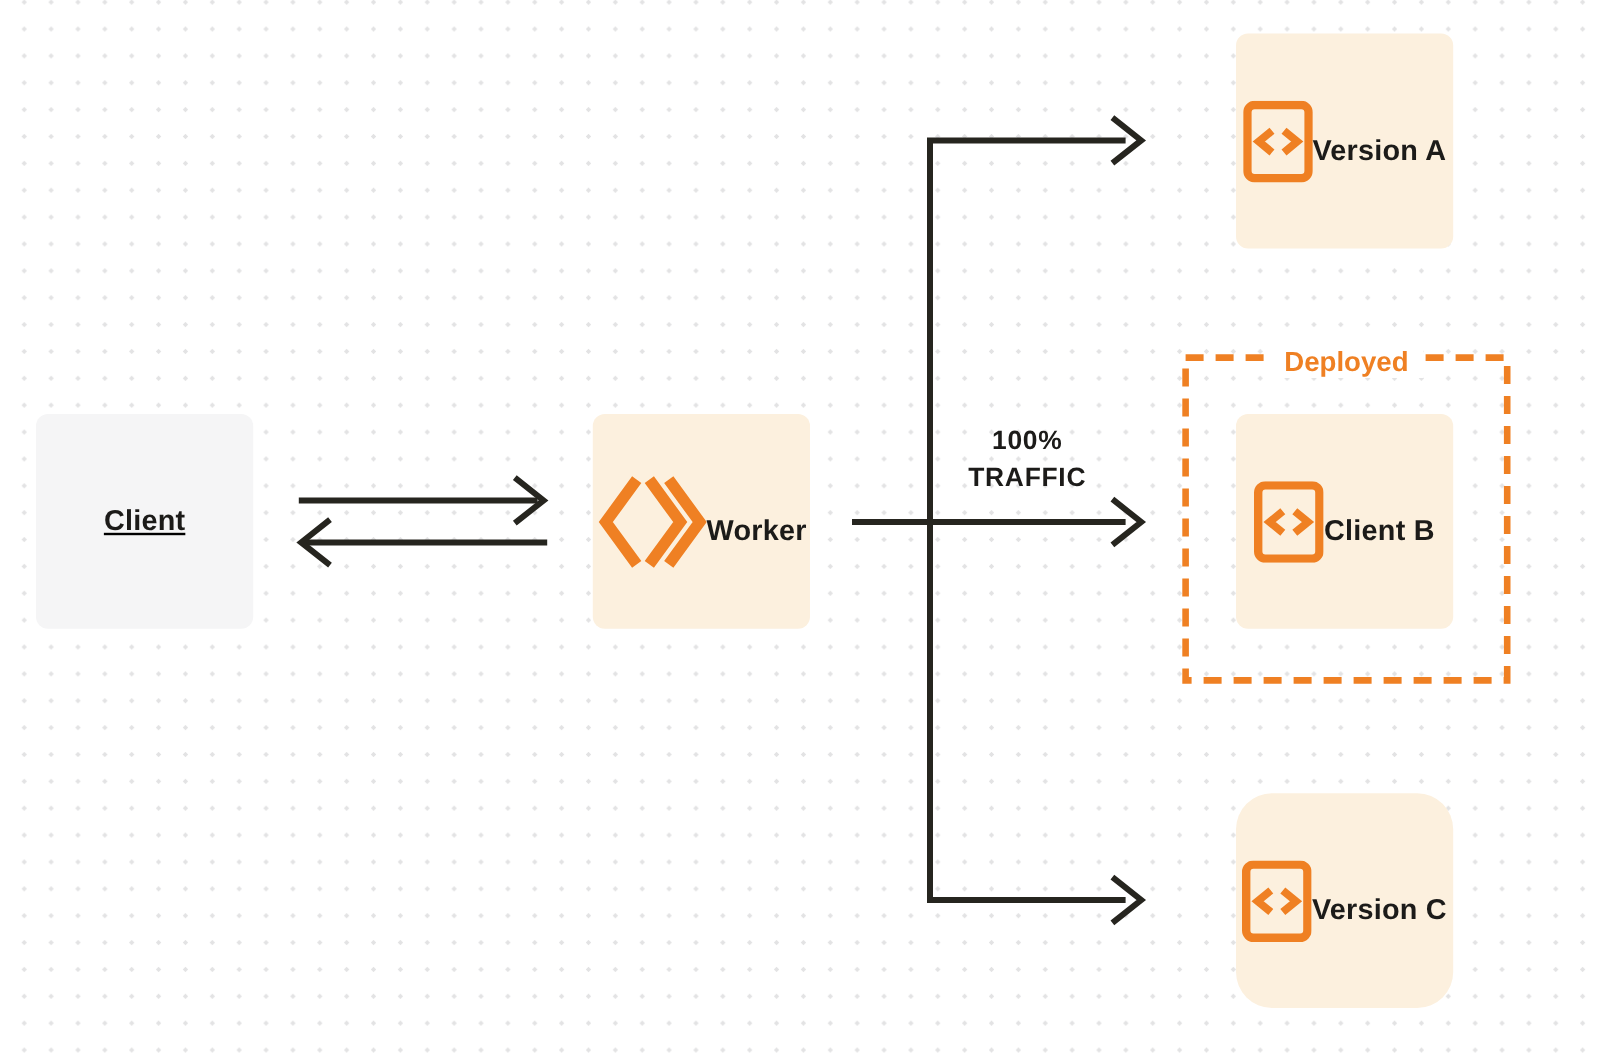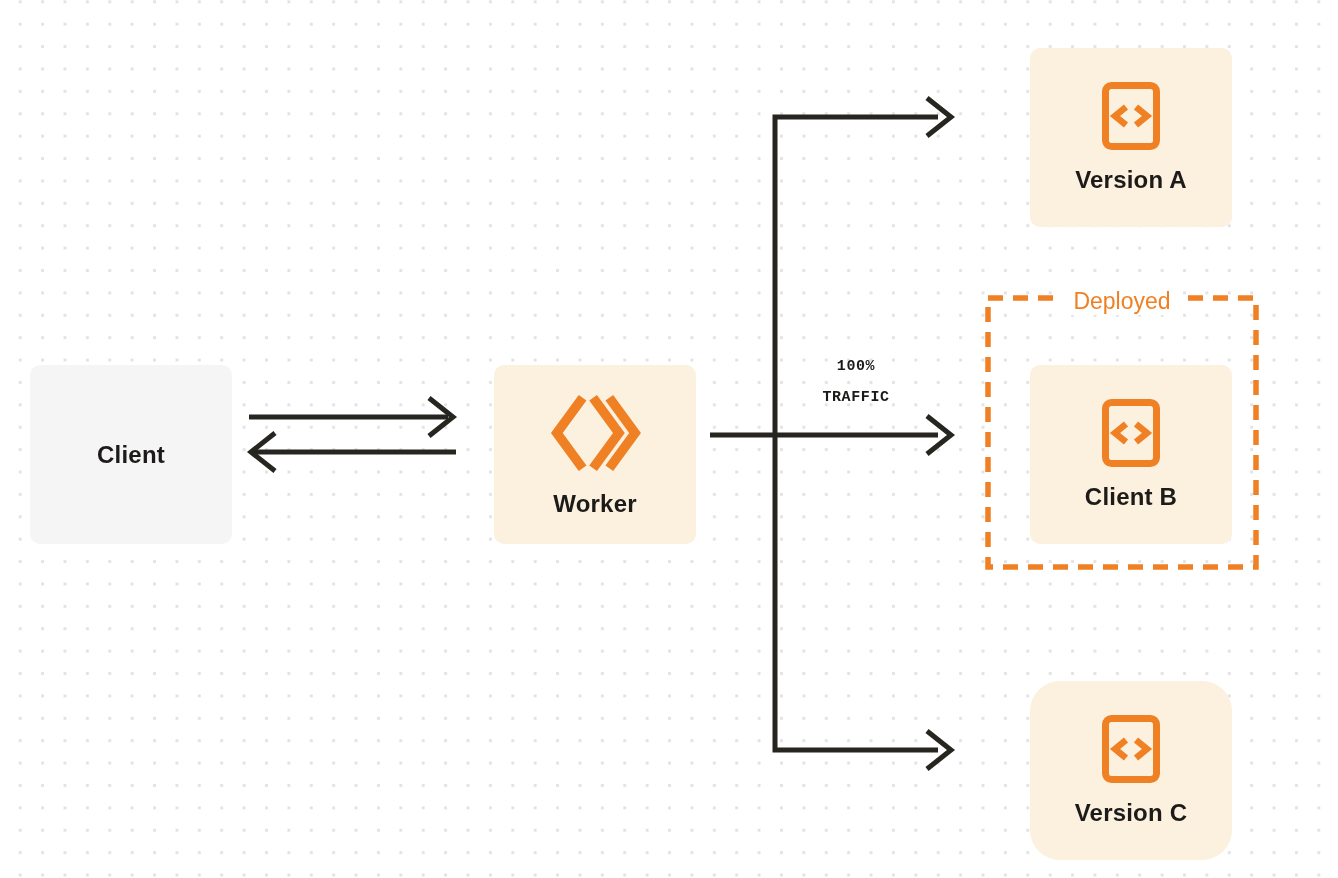--- a/index.html
+++ b/index.html
@@ -18,30 +18,29 @@
     background-position: 9px 13px;
   }
   svg.overlay {
     position: absolute;
     left: 0; top: 0;
     width: 1338px; height: 878px;
     pointer-events: none;
   }
   .node {
     position: absolute;
-    width: 202px;
+    width: 181px;
     height: 179px;
     border-radius: 10px;
     display: flex;
-    flex-direction: column;
+    flex-direction: row;
     align-items: center;
     justify-content: center;
-    margin-top: 20px;
   }
-  .node.gray  { background: #f5f5f6; }
+  .node.gray  { background: #f5f5f6; text-decoration: underline; }
   .node.cream { background: #fcf0de; }
   .node-label {
     font-size: 24px;
     font-weight: bold;
     color: #1c1b19;
     letter-spacing: 0.2px;
     white-space: nowrap;
   }
   .node .icon { display: block; }
   .node.worker  .node-label { margin-top: 16px; }
@@ -54,38 +53,37 @@
   #node-version-c{ left: 1030px; top: 661px; border-radius: 30px; }
 
   .deployed-label {
     position: absolute;
     left: 1122px;
     top: 287px;
     transform: translateX(-50%);
     background: #ffffff;
     padding: 0 12px;
     font-size: 23px;
-    font-weight: normal;
+    font-weight: bold;
     color: #ef8023;
     line-height: 28px;
     white-space: nowrap;
   }
   .traffic-label {
     position: absolute;
     left: 856px;
     top: 351px;
     transform: translateX(-50%);
     text-align: center;
-    font-size: 15px;
+    font-size: 22px;
     font-weight: bold;
     color: #1c1b19;
     letter-spacing: 0.6px;
     line-height: 31px;
     white-space: nowrap;
-    font-family: Liberation Mono, monospace;
   }
 </style>
 </head>
 <body>
 
 <div class="canvas">
 
   <svg class="overlay" viewBox="0 0 1338 878" fill="none" stroke-linecap="butt" stroke-linejoin="miter">
 
     <g stroke="#26251f" stroke-width="5">

